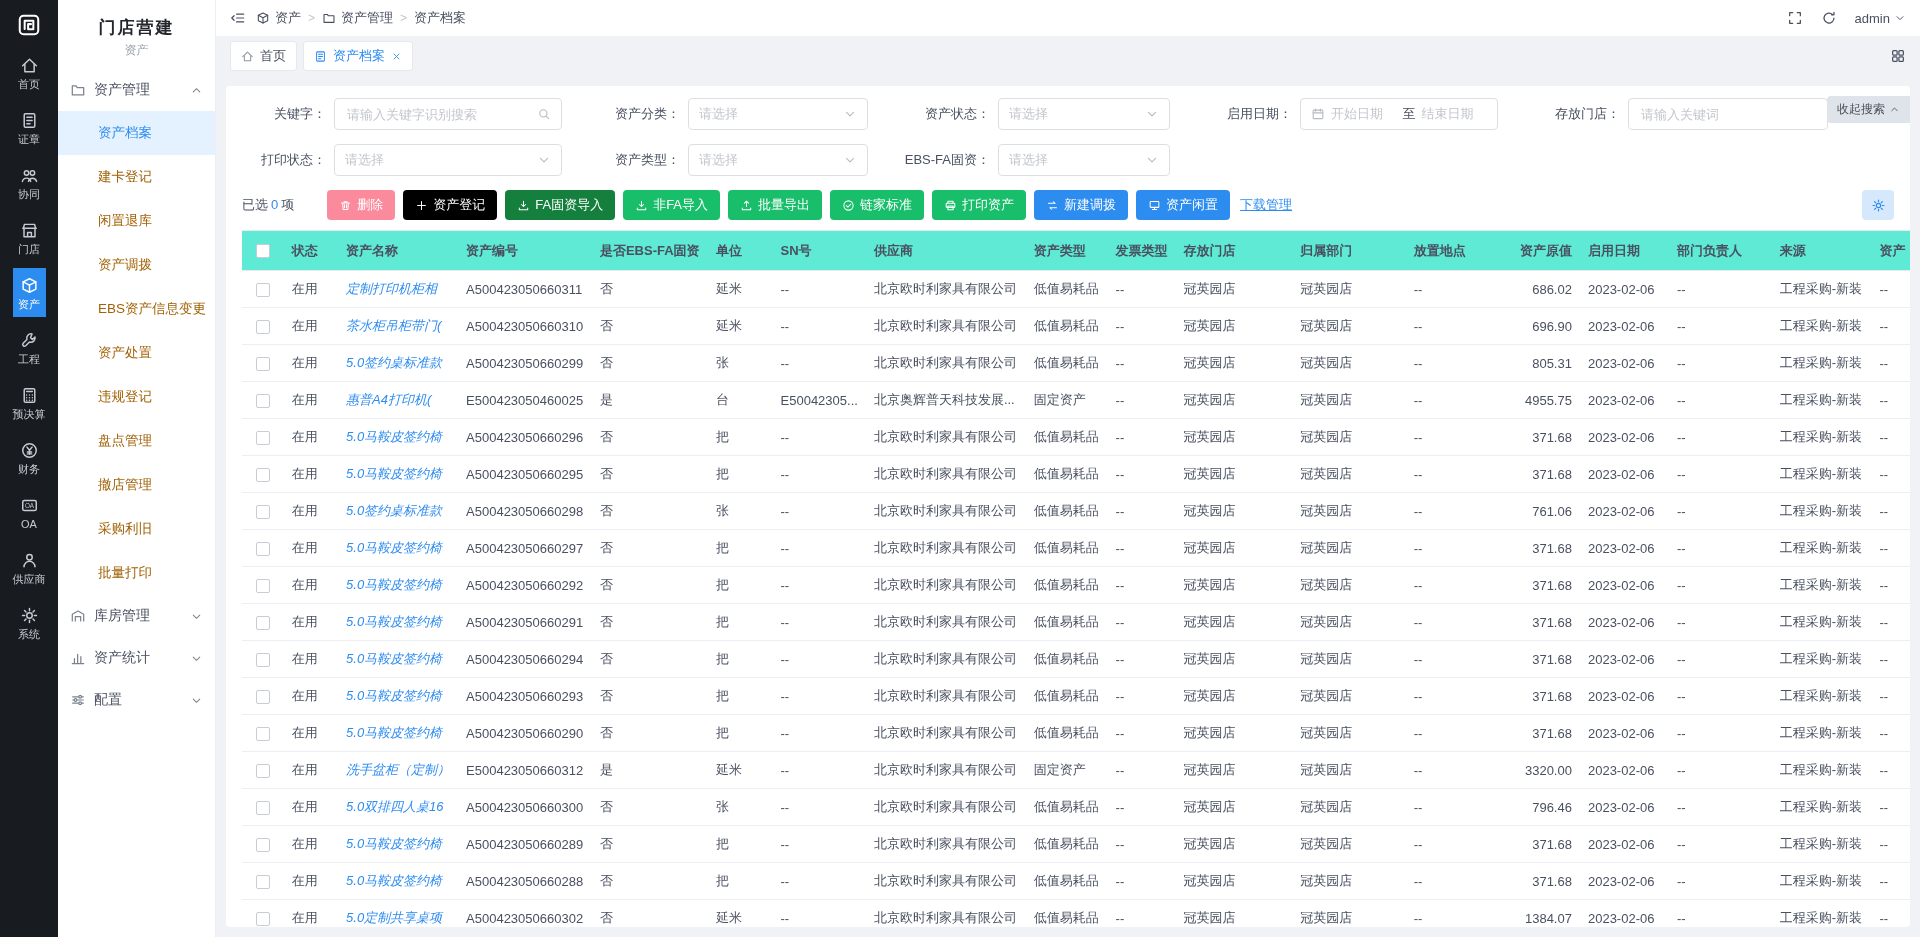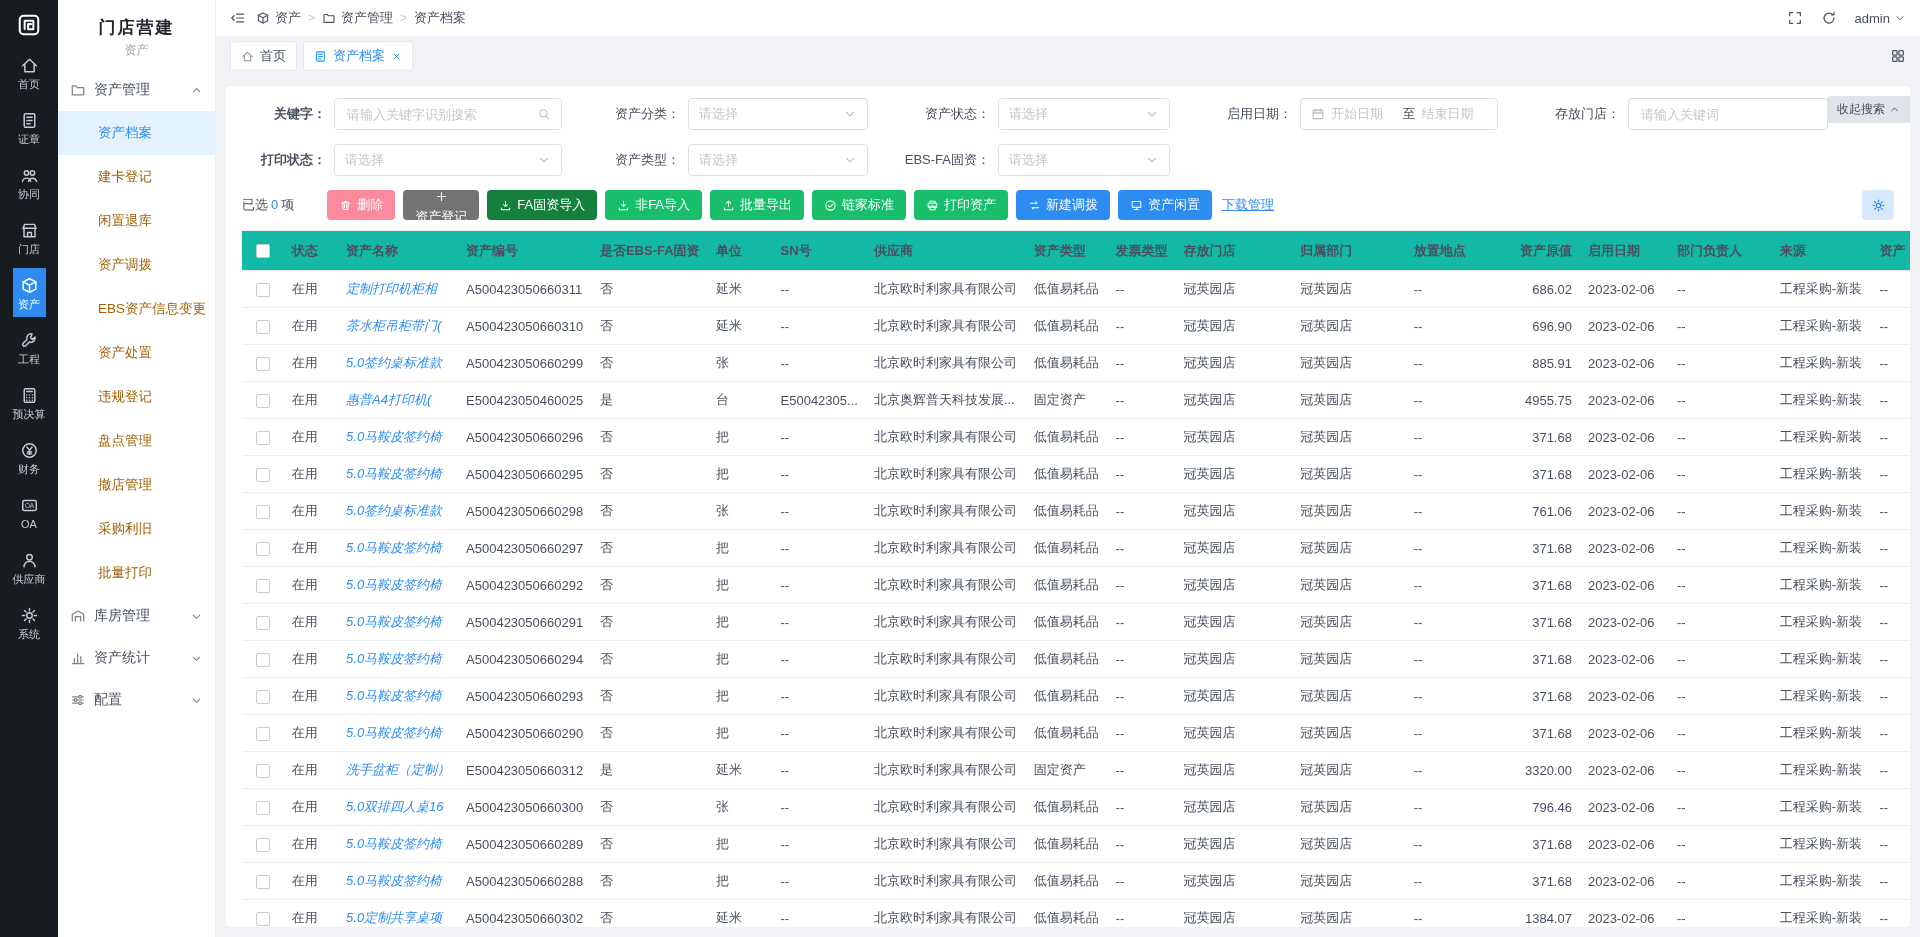--- a/index.html
+++ b/index.html
@@ -53,21 +53,21 @@
   .tabbar-right{margin-left:auto;color:#495060;cursor:pointer;}
   .tabbar-right svg{width:16px;height:16px;}
 
   .content{margin:10px;background:#fff;border-radius:4px;flex:1;padding:12px 16px 0;position:relative;overflow:hidden;display:flex;flex-direction:column;}
 
   
   .filter-row{display:flex;align-items:center;margin-bottom:14px;flex-shrink:0;}
   .ffield{display:flex;align-items:center;}
   .ffield + .ffield{margin-left:26px;}
   .flabel{font-size:13px;color:#495060;text-align:right;padding-right:8px;white-space:nowrap;}
-  .lw1{width:92px;font-weight:bold;}.lw2{width:100px;}.lw3{width:104px;}.lw4{width:104px;}.lw5{width:104px;}
+  .lw1{width:92px;}.lw2{width:100px;}.lw3{width:104px;}.lw4{width:104px;}.lw5{width:104px;}
   .fctrl{height:32px;border:1px solid #dcdee2;border-radius:4px;background:#fff;display:flex;align-items:center;padding:0 10px;font-size:13px;color:#c2c6cd;gap:6px;cursor:pointer;}
   .cw1{width:228px;gap:34px;}.cw2{width:180px;}.cw3{width:172px;}.cw4{width:200px;}.cw5{width:198px;}
   .fctrl .ph{flex:1;white-space:nowrap;overflow:hidden;}
   .fctrl .icn{color:#b6bac2;}
   .fctrl .icn svg{width:14px;height:14px;}
   .fctrl input{border:none;outline:none;flex:1;font:inherit;color:#495060;min-width:0;background:transparent;}
   .fctrl input::placeholder{color:#c2c6cd;}
   .dr-sep{color:#495060;}
   .collapse-chip{position:absolute;top:10px;right:0;background:#dfe4ea;border-radius:4px 0 0 4px;padding:5px 10px;font-size:12px;color:#4a5058;display:flex;align-items:center;gap:4px;cursor:pointer;}
   .collapse-chip .icn svg{width:11px;height:11px;}
@@ -78,21 +78,21 @@
   .selinfo .num{color:var(--primary,#2d8cf0);margin:0 3px;}
   .tbtn{height:30px;border:none;border-radius:4px;color:#fff;font-size:13px;padding:0 12px;display:flex;align-items:center;gap:5px;cursor:pointer;font-family:inherit;white-space:nowrap;}
   .tbtn .icn svg{width:13px;height:13px;}
   .dl-link{font-size:13px;color:var(--primary,#2d8cf0);text-decoration:underline;cursor:pointer;margin-left:2px;white-space:nowrap;}
   .gearbtn{margin-left:auto;width:32px;height:30px;border-radius:4px;background:#d6e9fc;color:var(--primary,#2d8cf0);display:flex;align-items:center;justify-content:center;cursor:pointer;}
   .gearbtn svg{width:15px;height:15px;}
 
   
   .table-wrap{flex:1;overflow:hidden;margin-right:-16px;}
   table{border-collapse:collapse;table-layout:fixed;min-width:1696px;}
-  th{background:#14b8a6;font-size:13px;color:#495060;font-weight:600;height:40px;text-align:left;padding:0 8px;border-top:1px solid #e8eaec;border-bottom:1px solid #e8eaec;white-space:nowrap;overflow:hidden;margin-left:20px;}
+  th{background:#5eead4;font-size:13px;color:#495060;font-weight:600;height:40px;text-align:left;padding:0 8px;border-top:1px solid #e8eaec;border-bottom:1px solid #e8eaec;white-space:nowrap;overflow:hidden;margin-left:20px;}
   td{height:37px;font-size:13px;color:#495060;padding:0 8px;border-bottom:1px solid #ebeef3;white-space:nowrap;overflow:hidden;}
   td.link{color:var(--primary,#2d8cf0);cursor:pointer;font-style:italic;}
   th.num,td.num{text-align:right;}
   th.cbcell,td.cbcell{text-align:center;padding:0;}
   .cb{width:14px;height:14px;border:1px solid #c9ccd4;border-radius:2px;display:inline-block;background:#fff;cursor:pointer;vertical-align:middle;}
 </style>
 </head>
 <body>
 
 <div class="app">
@@ -479,21 +479,21 @@
         </span>
         <span id="toolbar-buttons" style="display:flex;gap:8px;">
             <button class="tbtn" style="background: rgb(251, 138, 156);">
               <span class="icn">
                 <svg viewBox="0 0 18 18" fill="none" stroke="currentColor" stroke-width="1.4" stroke-linecap="round" stroke-linejoin="round">
                   <path d="M3.4 5.4h11.2M7 5.4V3.8h4v1.6M5 5.4l.7 9h6.6l.7-9M7.6 8v4M10.4 8v4"></path>
                 </svg>
               </span>
               <span>删除</span>
             </button>
-            <button class="tbtn" style="background: #737373; flex-direction: column;">
+            <button class="tbtn" style="background: #000000;">
               <span class="icn">
                 <svg viewBox="0 0 18 18" fill="none" stroke="currentColor" stroke-width="1.4" stroke-linecap="round" stroke-linejoin="round">
                   <path d="M9 3.6v10.8M3.6 9h10.8"></path>
                 </svg>
               </span>
               <span>资产登记</span>
             </button>
             <button class="tbtn" style="background: #15803d;">
               <span class="icn">
                 <svg viewBox="0 0 18 18" fill="none" stroke="currentColor" stroke-width="1.4" stroke-linecap="round" stroke-linejoin="round">
@@ -656,21 +656,21 @@
                 <td>A500423050660299</td>
                 <td>否</td>
                 <td>张</td>
                 <td>--</td>
                 <td>北京欧时利家具有限公司</td>
                 <td>低值易耗品</td>
                 <td>--</td>
                 <td>冠英园店</td>
                 <td>冠英园店</td>
                 <td>--</td>
-                <td class="num">885.91</td>
+                <td class="num">805.31</td>
                 <td>2023-02-06</td>
                 <td>--</td>
                 <td>工程采购-新装</td>
                 <td>--</td>
               </tr>
               <tr>
                 <td class="cbcell"><span class="cb"></span></td>
                 <td>在用</td>
                 <td class="link">惠普A4打印机(</td>
                 <td>E500423050460025</td>

